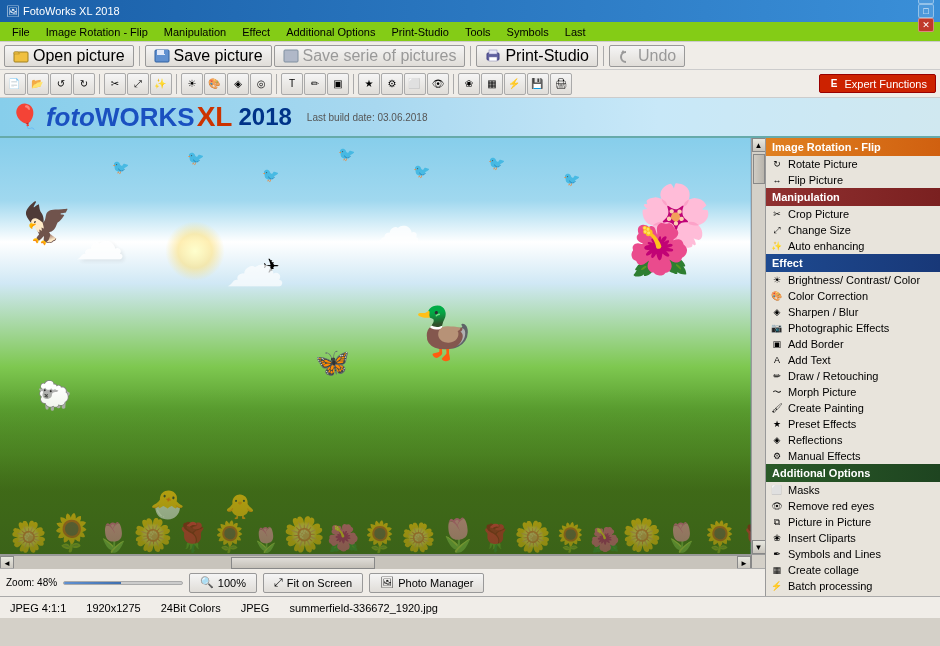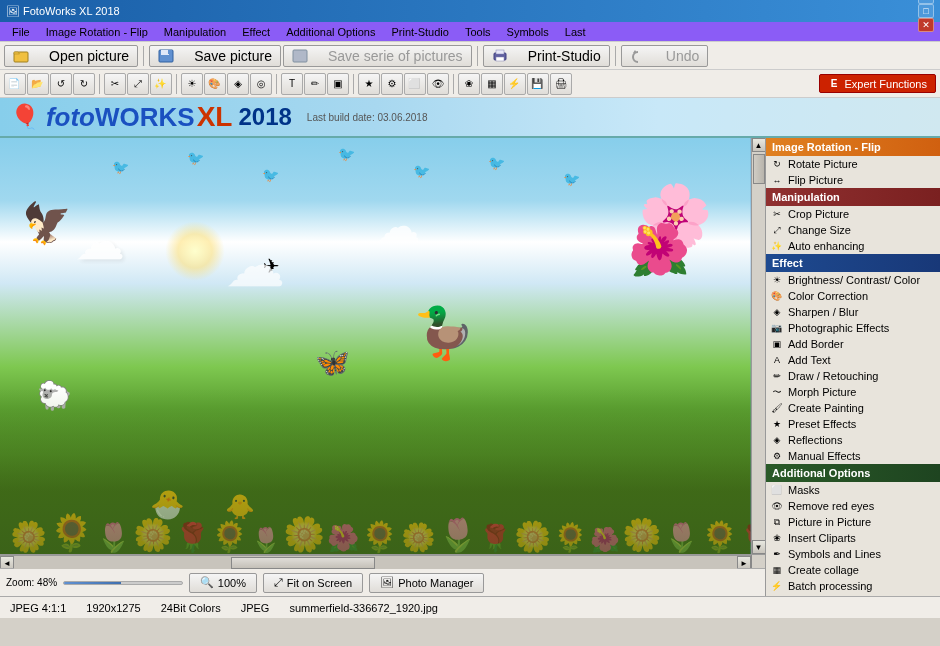--- a/index.html
+++ b/index.html
@@ -22,21 +22,21 @@
       border-radius: 2px;
       cursor: pointer;
       display: flex; align-items: center; justify-content: center;
       font-size: 9px; color: white;
       background: rgba(255,255,255,0.1);
     }
     .titlebar-btn.close { background: #c0392b; }
 
     
     #menubar {
-      background: #8b5cf6;
+      background: #84cc16;
       height: 20px;
       display: flex;
       align-items: center;
       padding: 0 4px;
       border-bottom: 1px solid #ccc;
     }
     .menu-item {
       padding: 2px 8px;
       cursor: pointer;
       font-size: 11px;
@@ -53,22 +53,22 @@
       border-bottom: 1px solid #ccc;
       gap: 2px;
     }
     .toolbar-btn {
       height: 22px;
       padding: 1px 8px;
       background: linear-gradient(to bottom, #f5f5f5, #e0ddd8);
       border: 1px solid #999;
       border-radius: 2px;
       cursor: pointer;
-      display: flex; align-items: center; gap: 20px;
-      font-size: 14px;
+      display: flex; align-items: center; gap: 4px;
+      font-size: 16px;
       white-space: nowrap;
     }
     .toolbar-sep { width: 1px; height: 20px; background: #aaa; margin: 0 3px; }
 
     
     #toolbar2 {
       background: #f0ede8;
       height: 28px;
       display: flex;
       align-items: center;

